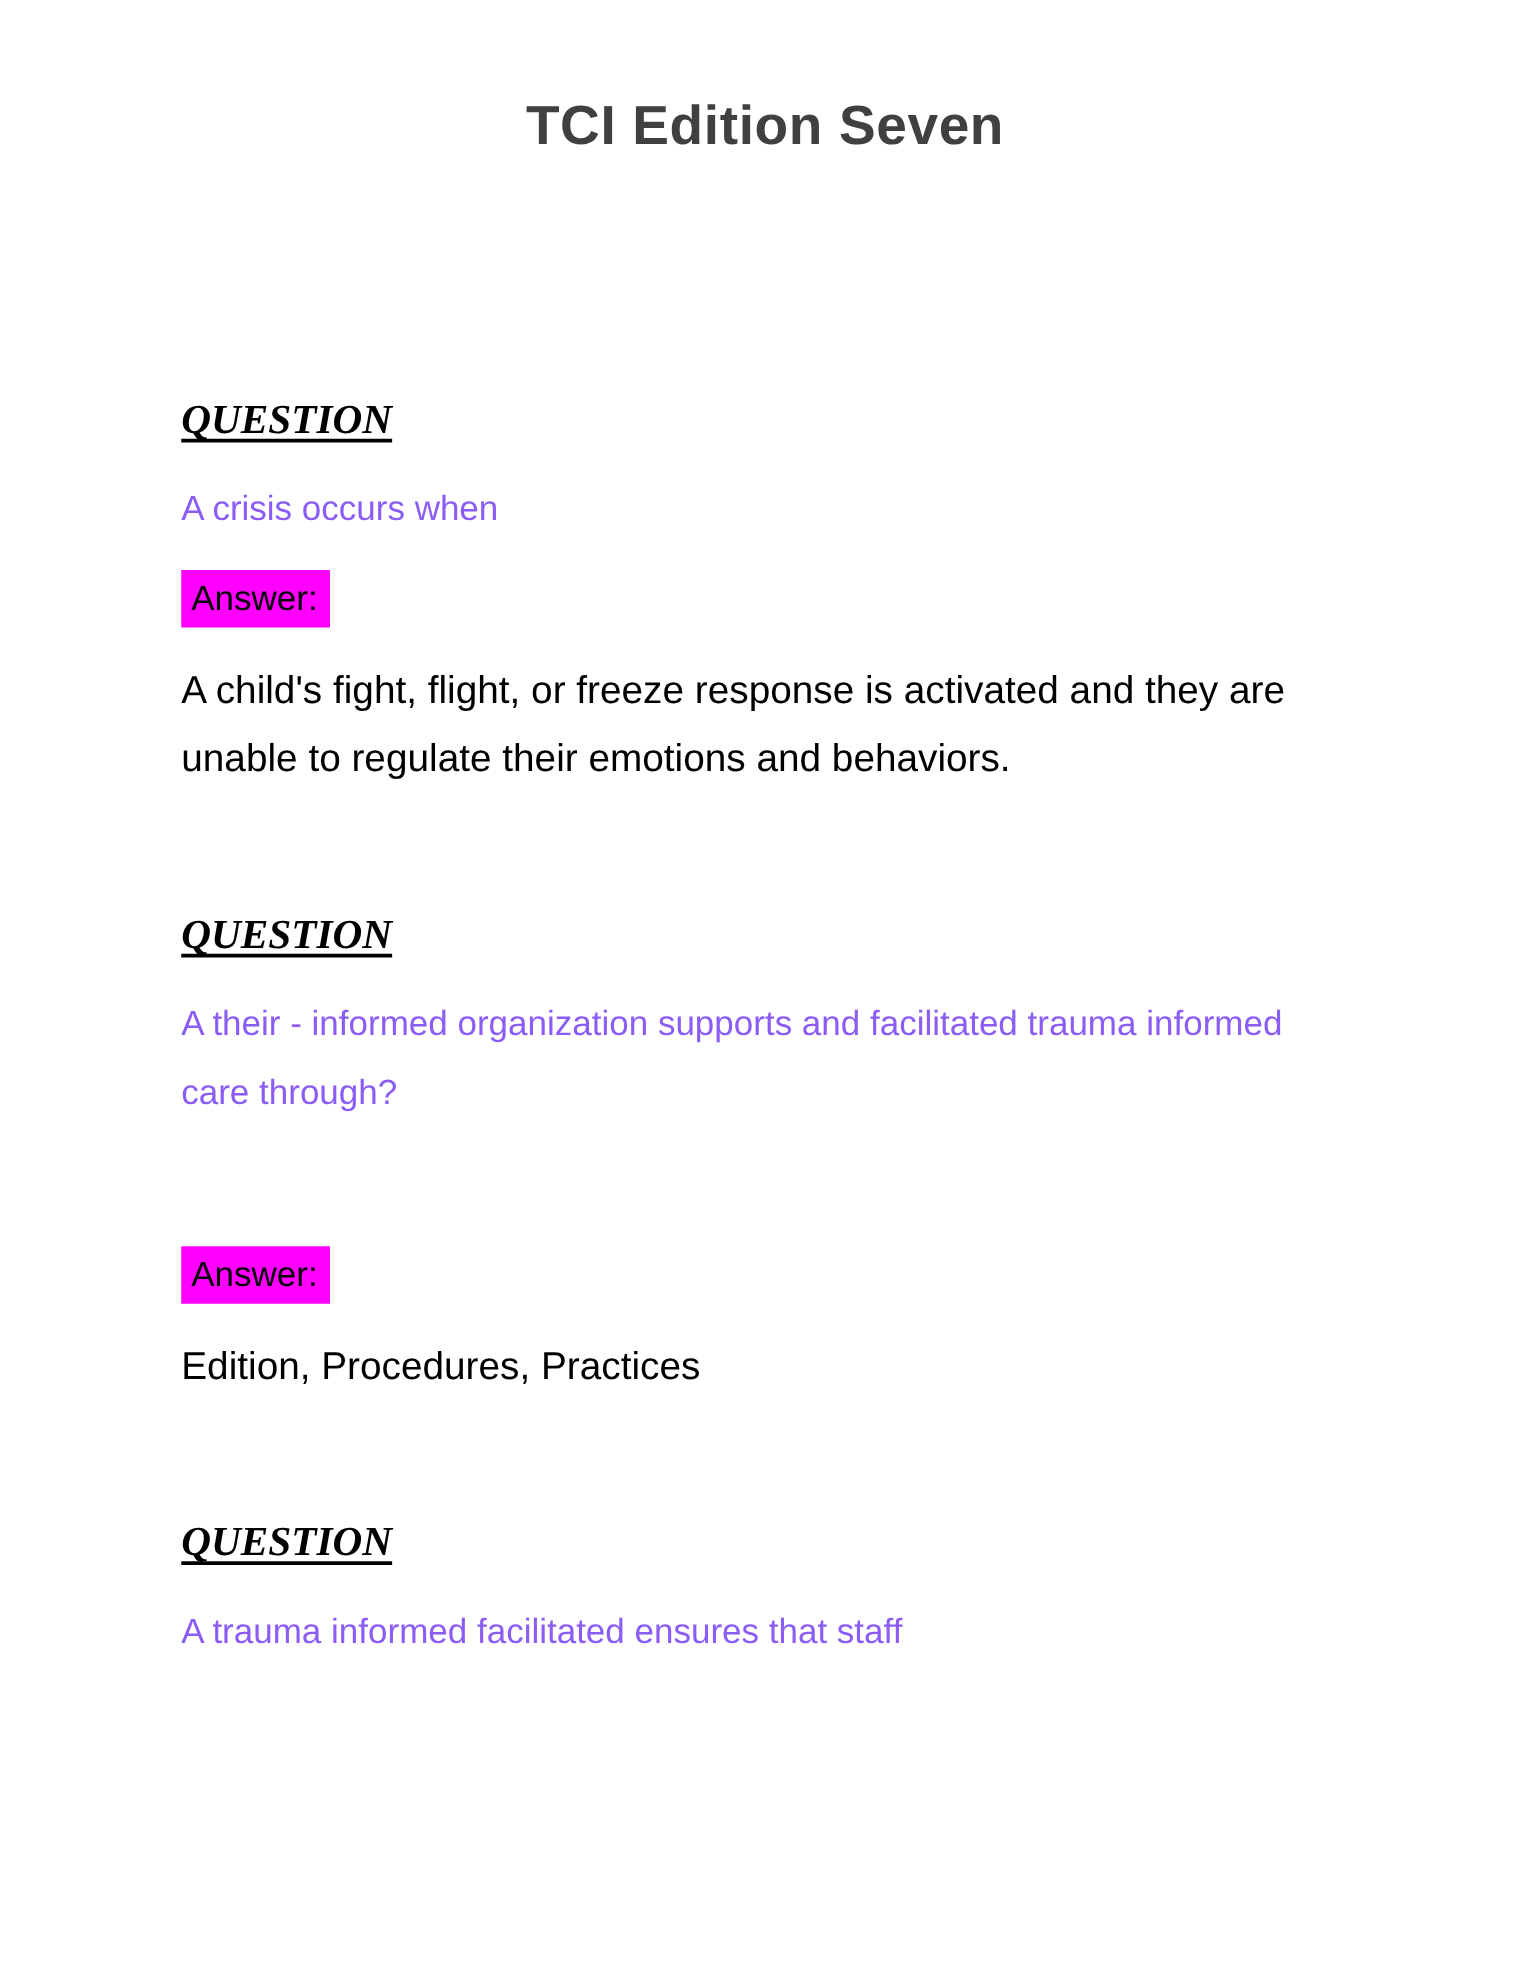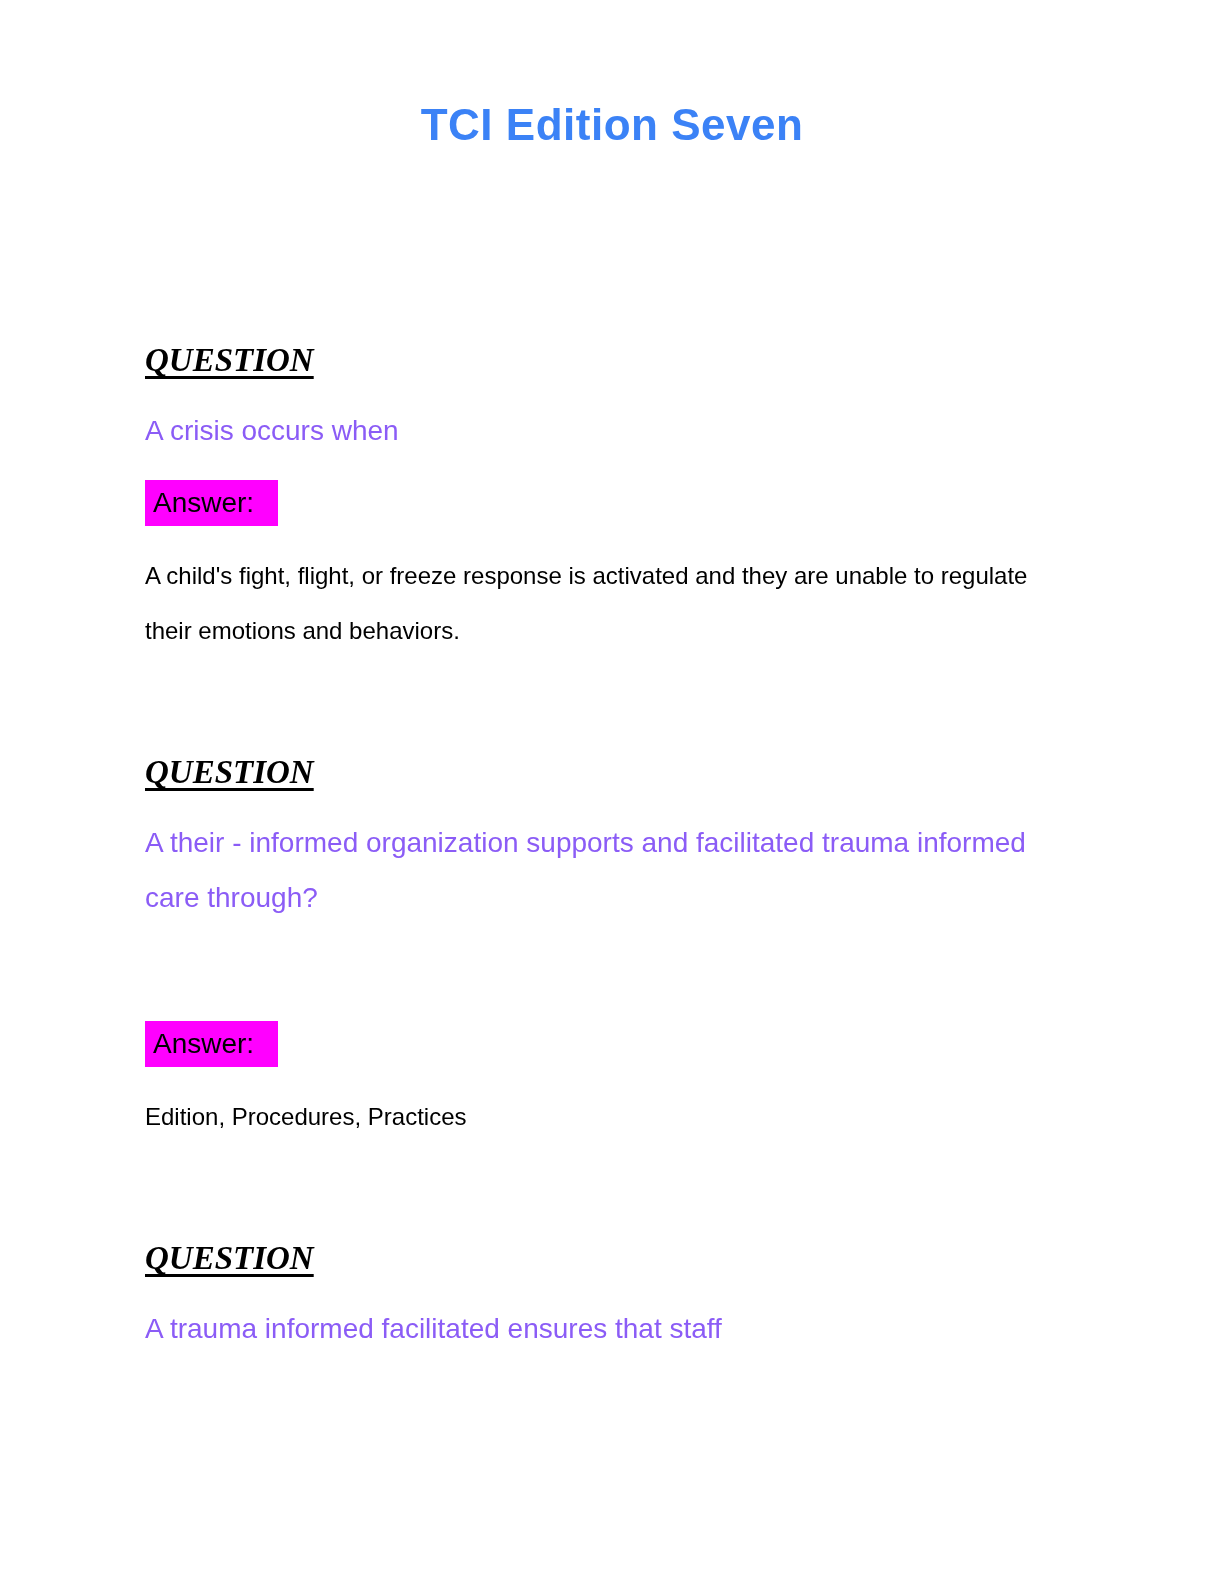--- a/index.html
+++ b/index.html
@@ -14,26 +14,26 @@
     height: 1584px;
     margin: 0 auto;
     background: #ffffff;
     padding: 0 145px 0 145px;
     font-family: "Liberation Sans", sans-serif;
     color: #000000;
     overflow: hidden;
   }
   .doc-title {
     margin: 0;
-    padding-top: 100px;
+    padding-top: 76px;
     text-align: center;
     font-family: "Liberation Sans", sans-serif;
     font-weight: bold;
     font-size: 44px;
-    color: #3b82f6;
+    color: #404040;
     letter-spacing: 0.5px;
   }
   .qa {
     margin: 0;
   }
   .qa-1 { margin-top: 192px; }
   .qa-2 { margin-top: 96px; }
   .qa-3 { margin-top: 96px; }
   .question-heading {
     margin: 0;
@@ -56,25 +56,25 @@
   }
   .answer-block.spaced {
     margin-top: 96px;
   }
   .answer-label {
     display: inline-block;
     background: #ff00ff;
     color: #000000;
     font-size: 28px;
     line-height: 34px;
-    padding: 6px 24px 6px 8px;
+    padding: 6px 10px 6px 8px;
   }
   .answer-text {
     margin: 22px 0 0 0;
-    font-size: 24px;
+    font-size: 31px;
     line-height: 55px;
     color: #000000;
   }
 </style>
 </head>
 <body>
 
 <div class="page">
 
   <h1 class="doc-title">TCI Edition Seven</h1>

